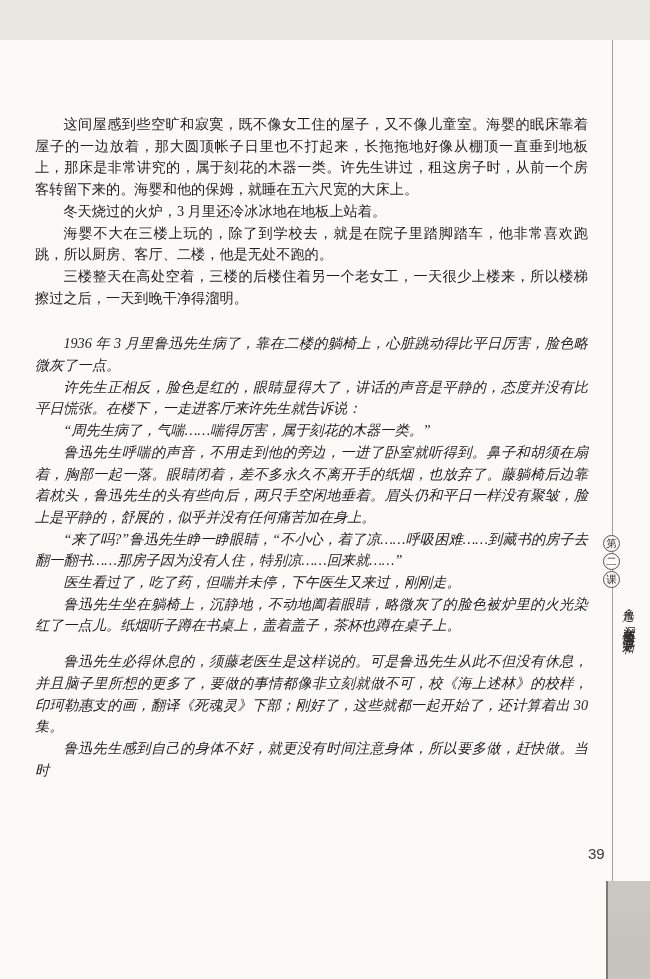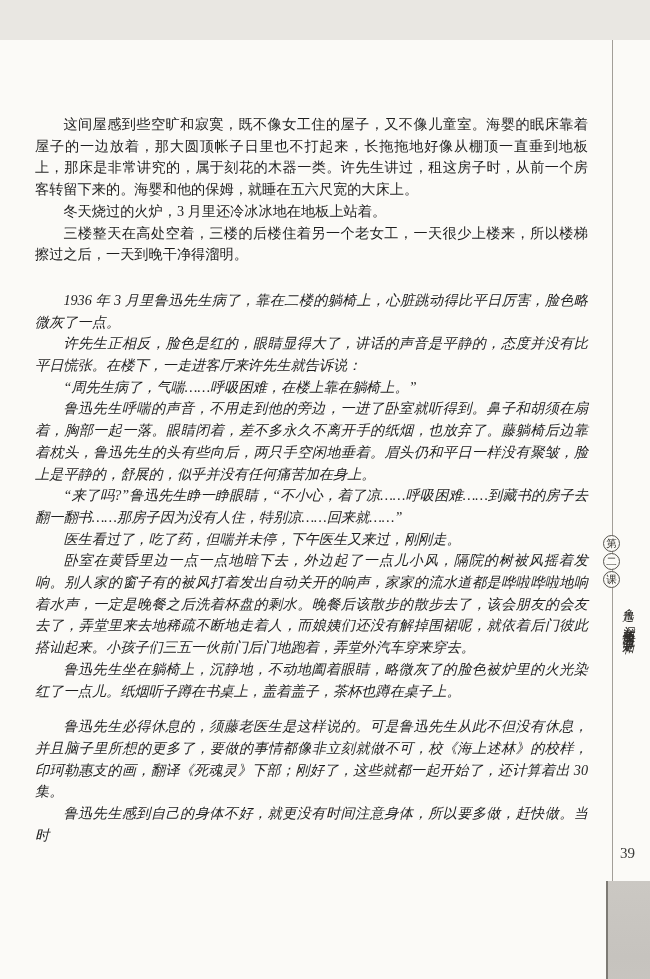--- a/index.html
+++ b/index.html
@@ -67,22 +67,22 @@
     font-size: 11.5px;
     letter-spacing: 1.6px;
     font-style: italic;
     color: #2c2a27;
     font-family: "Liberation Serif", "DejaVu Serif", serif;
   }
 
   
   .page-number {
     position: absolute;
-    left: 620px; top: 805px; width: 30px;
-    font-family: Liberation Serif, serif;
+    left: 588px; top: 805px; width: 30px;
+    font-family: Liberation Sans, sans-serif;
     font-size: 15px;
     color: #3a3a38;
   }
 
   
   .page-edge {
     position: absolute;
     left: 606px; top: 841px; width: 44px; height: 138px;
     background: linear-gradient(180deg, #cbc8c3 0%, #c6c3be 55%, #cac7c2 100%);
     border-left: 2px solid #7d7a74;
@@ -91,30 +91,30 @@
 </style>
 </head>
 <body>
 
 <div class="page">
 
   <div class="body-text">
       <div class="section">
         <p class="para">这间屋感到些空旷和寂寞，既不像女工住的屋子，又不像儿童室。海婴的眠床靠着屋子的一边放着，那大圆顶帐子日里也不打起来，长拖拖地好像从棚顶一直垂到地板上，那床是非常讲究的，属于刻花的木器一类。许先生讲过，租这房子时，从前一个房客转留下来的。海婴和他的保姆，就睡在五六尺宽的大床上。</p>
         <p class="para">冬天烧过的火炉，3 月里还冷冰冰地在地板上站着。</p>
+        <p class="para">海婴不大在三楼上玩的，除了到学校去，就是在院子里踏脚踏车，他非常喜欢跑跳，所以厨房、客厅、二楼，他是无处不跑的。</p>
         <p class="para">三楼整天在高处空着，三楼的后楼住着另一个老女工，一天很少上楼来，所以楼梯擦过之后，一天到晚干净得溜明。</p>
       </div>
       <div class="section">
         <p class="para">1936 年 3 月里鲁迅先生病了，靠在二楼的躺椅上，心脏跳动得比平日厉害，脸色略微灰了一点。</p>
         <p class="para">许先生正相反，脸色是红的，眼睛显得大了，讲话的声音是平静的，态度并没有比平日慌张。在楼下，一走进客厅来许先生就告诉说：</p>
-        <p class="para">“周先生病了，气喘……呼吸困难，在楼上靠在躺椅上。”</p>
+        <p class="para">“周先生病了，气喘……喘得厉害，属于刻花的木器一类。”</p>
         <p class="para">鲁迅先生呼喘的声音，不用走到他的旁边，一进了卧室就听得到。鼻子和胡须在扇着，胸部一起一落。眼睛闭着，差不多永久不离开手的纸烟，也放弃了。藤躺椅后边靠着枕头，鲁迅先生的头有些向后，两只手空闲地垂着。眉头仍和平日一样没有聚皱，脸上是平静的，舒展的，似乎并没有任何痛苦加在身上。</p>
         <p class="para">“来了吗?”鲁迅先生睁一睁眼睛，“不小心，着了凉……呼吸困难……到藏书的房子去翻一翻书……那房子因为没有人住，特别凉……回来就……”</p>
         <p class="para">医生看过了，吃了药，但喘并未停，下午医生又来过，刚刚走。</p>
-        <p class="para">卧室在黄昏里边一点一点地暗下去，外边起了一点儿小风，隔院的树被风摇着发响。别人家的窗子有的被风打着发出自动关开的响声，家家的流水道都是哗啦哗啦地响着水声，一定是晚餐之后洗着杯盘的剩水。晚餐后该散步的散步去了，该会朋友的会友去了，弄堂里来去地稀疏不断地走着人，而娘姨们还没有解掉围裙呢，就依着后门彼此搭讪起来。小孩子们三五一伙前门后门地跑着，弄堂外汽车穿来穿去。</p>
         <p class="para">鲁迅先生坐在躺椅上，沉静地，不动地阖着眼睛，略微灰了的脸色被炉里的火光染红了一点儿。纸烟听子蹲在书桌上，盖着盖子，茶杯也蹲在桌子上。</p>
       </div>
       <div class="section">
         <p class="para">鲁迅先生必得休息的，须藤老医生是这样说的。可是鲁迅先生从此不但没有休息，并且脑子里所想的更多了，要做的事情都像非立刻就做不可，校《海上述林》的校样，印珂勒惠支的画，翻译《死魂灵》下部；刚好了，这些就都一起开始了，还计算着出 30 集。</p>
         <p class="para">鲁迅先生感到自己的身体不好，就更没有时间注意身体，所以要多做，赶快做。当时</p>
       </div>
     </div>
 
   <div class="margin-rule"></div>
 

